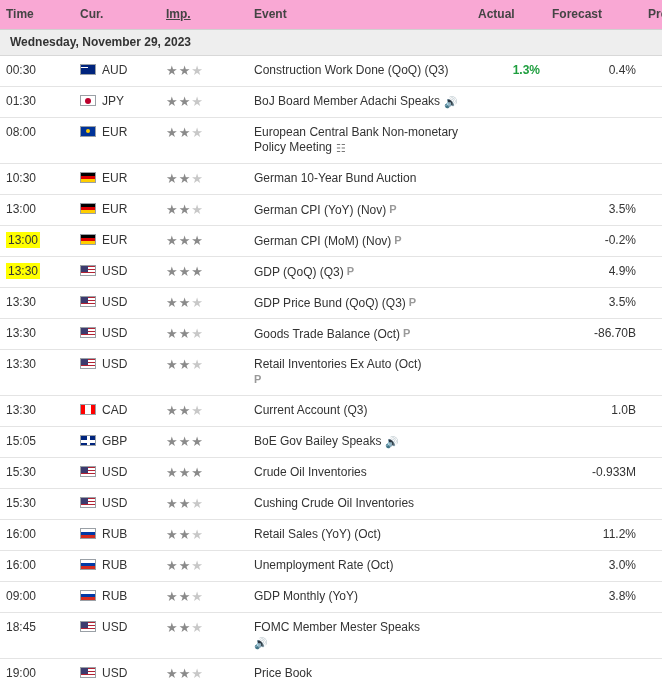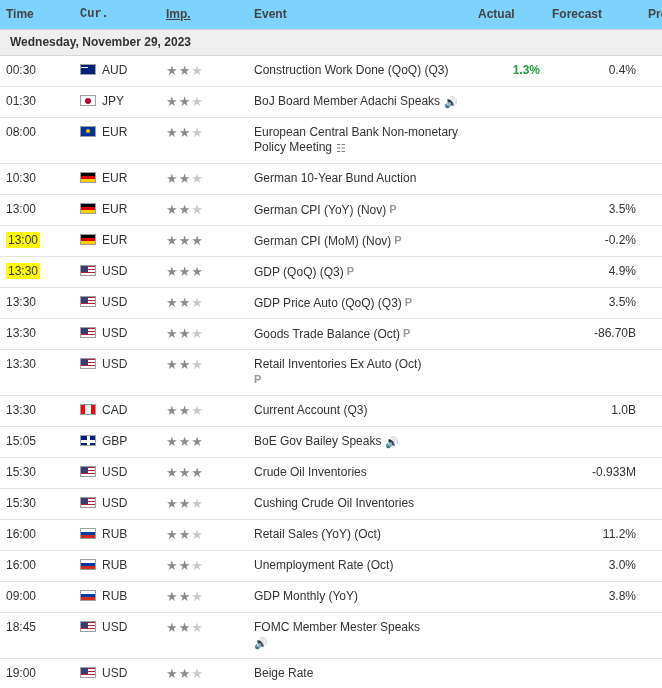--- a/index.html
+++ b/index.html
@@ -20,33 +20,33 @@
     border-collapse: collapse;
     table-layout: fixed;
   }
   table.calendar th {
     font-weight: bold;
     font-size: 12px;
     color: #444444;
     text-align: left;
     padding: 7px 6px 8px 6px;
     border-bottom: 1px solid #d0d0d0;
-    background: #7dd3fc;
+    background: #f9a8d4;
     vertical-align: middle;
   }
   table.calendar td {
     padding: 7px 6px;
     border-bottom: 1px solid #e4e4e4;
     vertical-align: top;
     font-size: 12px;
     color: #333333;
     line-height: 15px;
   }
   .col-time   { width: 62px; }
-  .col-cur    { width: 74px; font-family: Liberation Mono, monospace; }
+  .col-cur    { width: 74px; }
   .col-imp    { width: 76px; text-decoration: underline; }
   .col-event  { width: 212px; }
   .col-actual { width: 62px; }
   .col-fore   { width: 84px; margin-left: 44px; }
   .col-prev   { width: 80px; }
 
   th.col-actual, th.col-fore, th.col-prev,
   td.actual, td.forecast, td.previous { text-align: right; }
   th.col-actual { padding-right: 8px; margin-left: 44px; }
   th.col-fore   { padding-right: 10px; }
@@ -243,21 +243,21 @@
         <td class="imp"><span class="star on">★</span><span class="star on">★</span><span class="star on">★</span></td>
         <td class="event"><span>GDP (QoQ) (Q3)</span><span class="pbadge">P</span></td>
         <td class="actual"></td>
         <td class="forecast">4.9%</td>
         <td class="previous">2.1%</td>
       </tr>
       <tr>
         <td class="time">13:30</td>
         <td class="cur"><span class="flag flag-us"></span><span>USD</span></td>
         <td class="imp"><span class="star on">★</span><span class="star on">★</span><span class="star ">★</span></td>
-        <td class="event"><span>GDP Price Auto (QoQ) (Q3)</span><span class="pbadge">P</span></td>
+        <td class="event"><span>GDP Price Bund (QoQ) (Q3)</span><span class="pbadge">P</span></td>
         <td class="actual"></td>
         <td class="forecast">3.5%</td>
         <td class="previous">1.7%</td>
       </tr>
       <tr>
         <td class="time">13:30</td>
         <td class="cur"><span class="flag flag-us"></span><span>USD</span></td>
         <td class="imp"><span class="star on">★</span><span class="star on">★</span><span class="star ">★</span></td>
         <td class="event"><span>Goods Trade Balance (Oct)</span><span class="pbadge">P</span></td>
         <td class="actual"></td>
@@ -342,19 +342,19 @@
         <td class="imp"><span class="star on">★</span><span class="star on">★</span><span class="star ">★</span></td>
         <td class="event"><span>FOMC Member Mester Speaks</span><br><span class="speaker" style="margin-left:0">🔊</span></td>
         <td class="actual"></td>
         <td class="forecast"></td>
         <td class="previous"></td>
       </tr>
       <tr>
         <td class="time">19:00</td>
         <td class="cur"><span class="flag flag-us"></span><span>USD</span></td>
         <td class="imp"><span class="star on">★</span><span class="star on">★</span><span class="star ">★</span></td>
-        <td class="event"><span>Beige Rate</span></td>
+        <td class="event"><span>Price Book</span></td>
         <td class="actual"></td>
         <td class="forecast"></td>
         <td class="previous"></td>
       </tr>
     </tbody>
 </table>
 
 </body></html>

